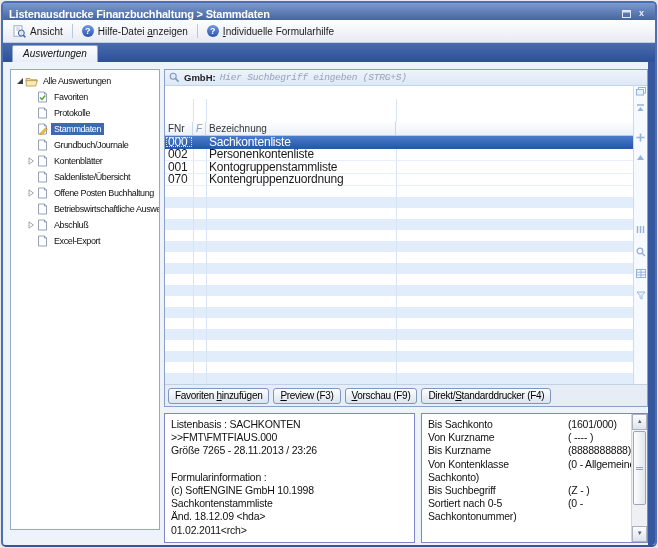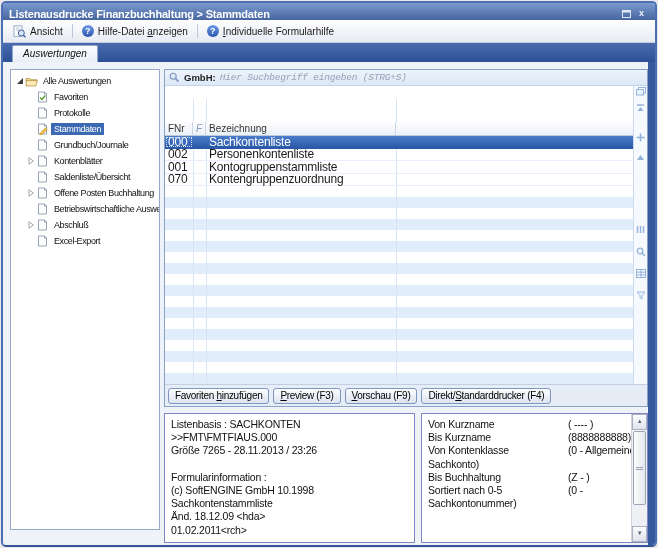--- a/index.html
+++ b/index.html
@@ -403,37 +403,41 @@
             <div>&nbsp;</div>
             <div>Formularinformation :</div>
             <div>(c) SoftENGINE GmbH 10.1998</div>
             <div>Sachkontenstammliste</div>
             <div>Änd. 18.12.09 &lt;hda&gt;</div>
             <div>01.02.2011&lt;rch&gt;</div>
           </div>
         <div class="info-panel info-right">
           <div class="ir-text" id="ir-rows">
               <div class="ir-row">
+                <span class="ir-label">Bis Sachkonto</span>
+                <span class="ir-value">(1601/000)</span>
+              </div>
+              <div class="ir-row">
                 <span class="ir-label">Von Kurzname</span>
                 <span class="ir-value">( ---- )</span>
               </div>
               <div class="ir-row">
                 <span class="ir-label">Bis Kurzname</span>
                 <span class="ir-value">(8888888888)</span>
               </div>
               <div class="ir-row">
                 <span class="ir-label">Von Kontenklasse</span>
                 <span class="ir-value">(0 - Allgemeines</span>
               </div>
               <div class="ir-row">
                 <span class="ir-label">Sachkonto)</span>
                 <span class="ir-value"></span>
               </div>
               <div class="ir-row">
-                <span class="ir-label">Bis Buchhaltung</span>
+                <span class="ir-label">Bis Suchbegriff</span>
                 <span class="ir-value">(Z - )</span>
               </div>
               <div class="ir-row">
                 <span class="ir-label">Sortiert nach 0-5</span>
                 <span class="ir-value">(0 -</span>
               </div>
               <div class="ir-row">
                 <span class="ir-label">Sachkontonummer)</span>
                 <span class="ir-value"></span>
               </div>

